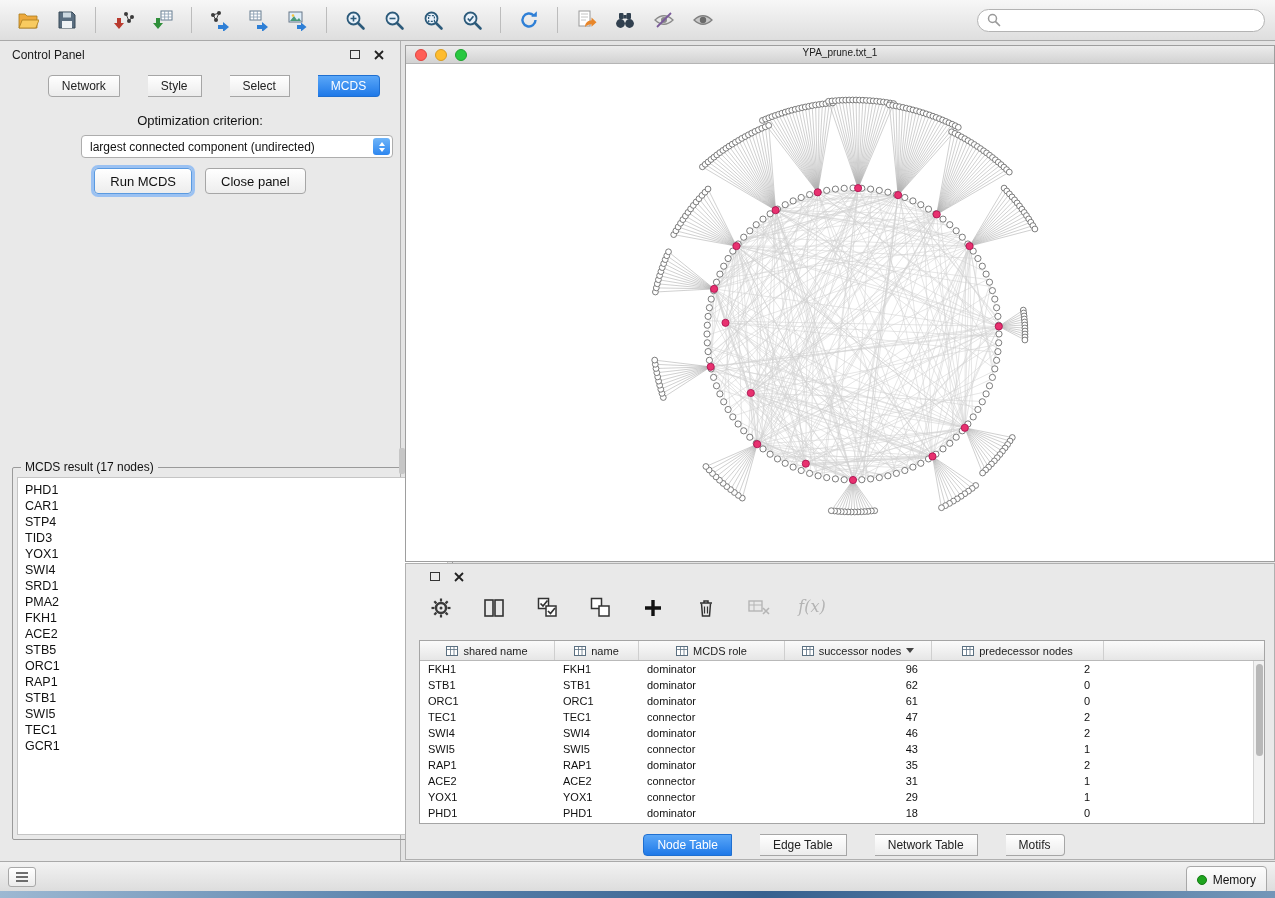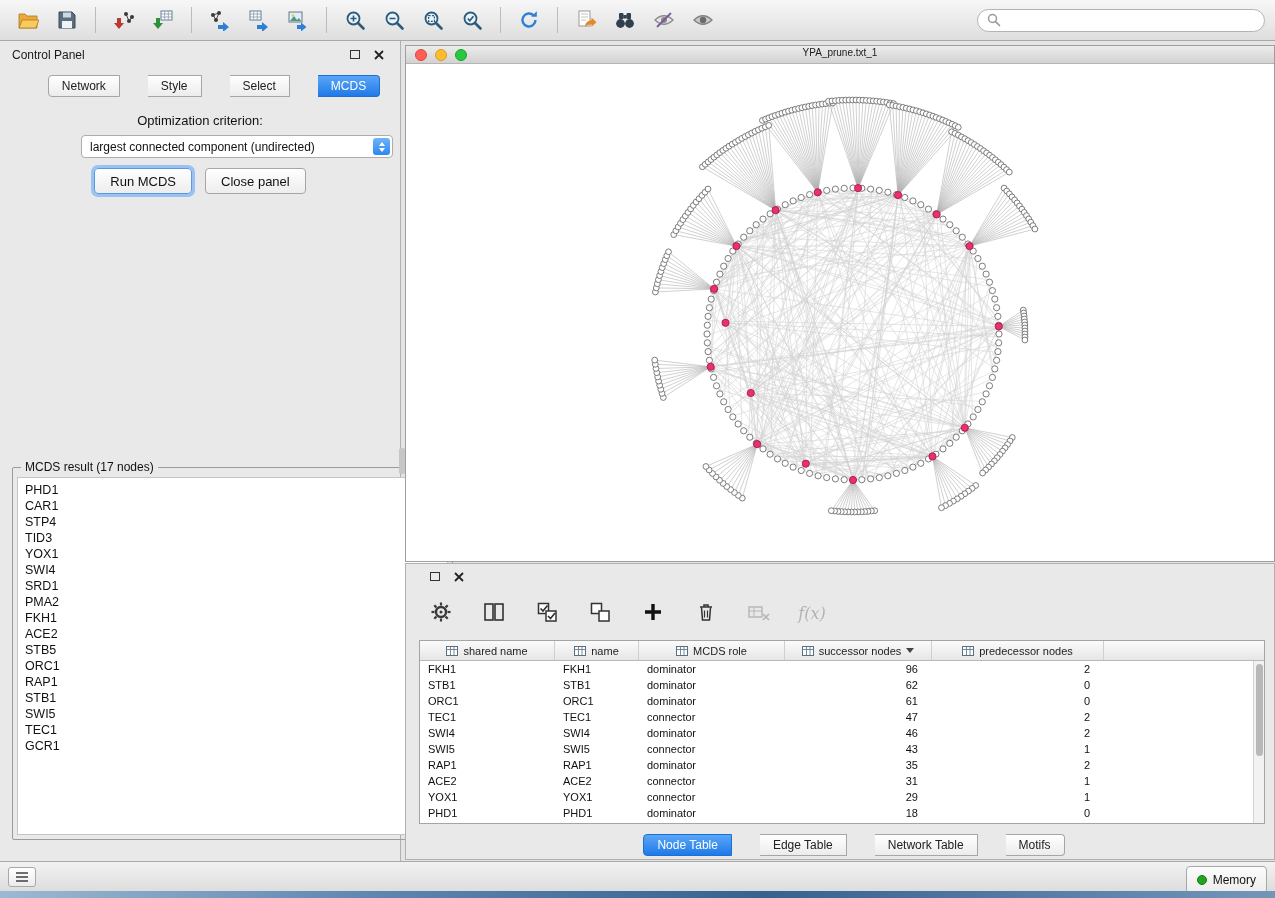--- a/index.html
+++ b/index.html
@@ -48,21 +48,21 @@
   .tl.red{left:9px;background:#ff5f57;border:1px solid #e0443e;}
   .tl.yellow{left:29px;background:#febc2e;border:1px solid #d89c21;}
   .tl.green{left:49px;background:#28c840;border:1px solid #1da22f;}
   .net-title{position:absolute;left:0;right:0;top:1px;text-align:center;font-size:10px;color:#1a1a1a;}
   .net-canvas{width:868px;height:497px;background:#fff;}
 
   
   .table-panel{position:absolute;left:405px;top:563px;width:870px;height:297px;background:#e9e9e9;border:1px solid #b0b0b0;border-top:1px solid #b0b0b0;}
   .tp-header{height:25px;display:flex;align-items:center;padding:0 14px;font-size:12px;color:#1a1a1a;}
   .tp-toolbar{position:absolute;left:0;top:27px;height:38px;display:flex;align-items:center;padding-left:22px;gap:27px;}
-  .tp-tool{display:flex;align-items:flex-end;justify-content:center;width:26px;height:26px;}
+  .tp-tool{display:flex;align-items:flex-start;justify-content:center;width:26px;height:26px;}
   .fx{font-family:"DejaVu Serif","Liberation Serif",serif;font-style:italic;font-size:16px;color:#b3b3b3;}
   .tp-table{position:absolute;left:13px;top:76px;width:846px;height:184px;background:#fff;border:1px solid #a5a5a5;}
   .thead{display:flex;height:20px;background:linear-gradient(#fbfbfb,#e6e6e6);border-bottom:1px solid #b9b9b9;}
   .th{display:flex;align-items:center;justify-content:center;gap:5px;font-size:11px;color:#222;border-right:1px solid #cfcfcf;}
   .c0{width:135px;} .c1{width:84px;} .c2{width:146px;} .c3{width:147px;} .c4{width:172px;} .cf{flex:1;border-right:none;}
   .tbody{position:absolute;top:20px;left:0;right:11px;bottom:0;overflow:hidden;}
   .trow{display:flex;height:16px;}
   .tcell{font-size:11px;color:#111;display:flex;align-items:center;padding-left:8px;overflow:hidden;}
   .tcell.num{justify-content:flex-end;padding-right:14px;padding-left:0;}
   .vscroll{position:absolute;top:20px;right:0;width:11px;bottom:0;background:#f2f2f2;border-left:1px solid #d5d5d5;}

